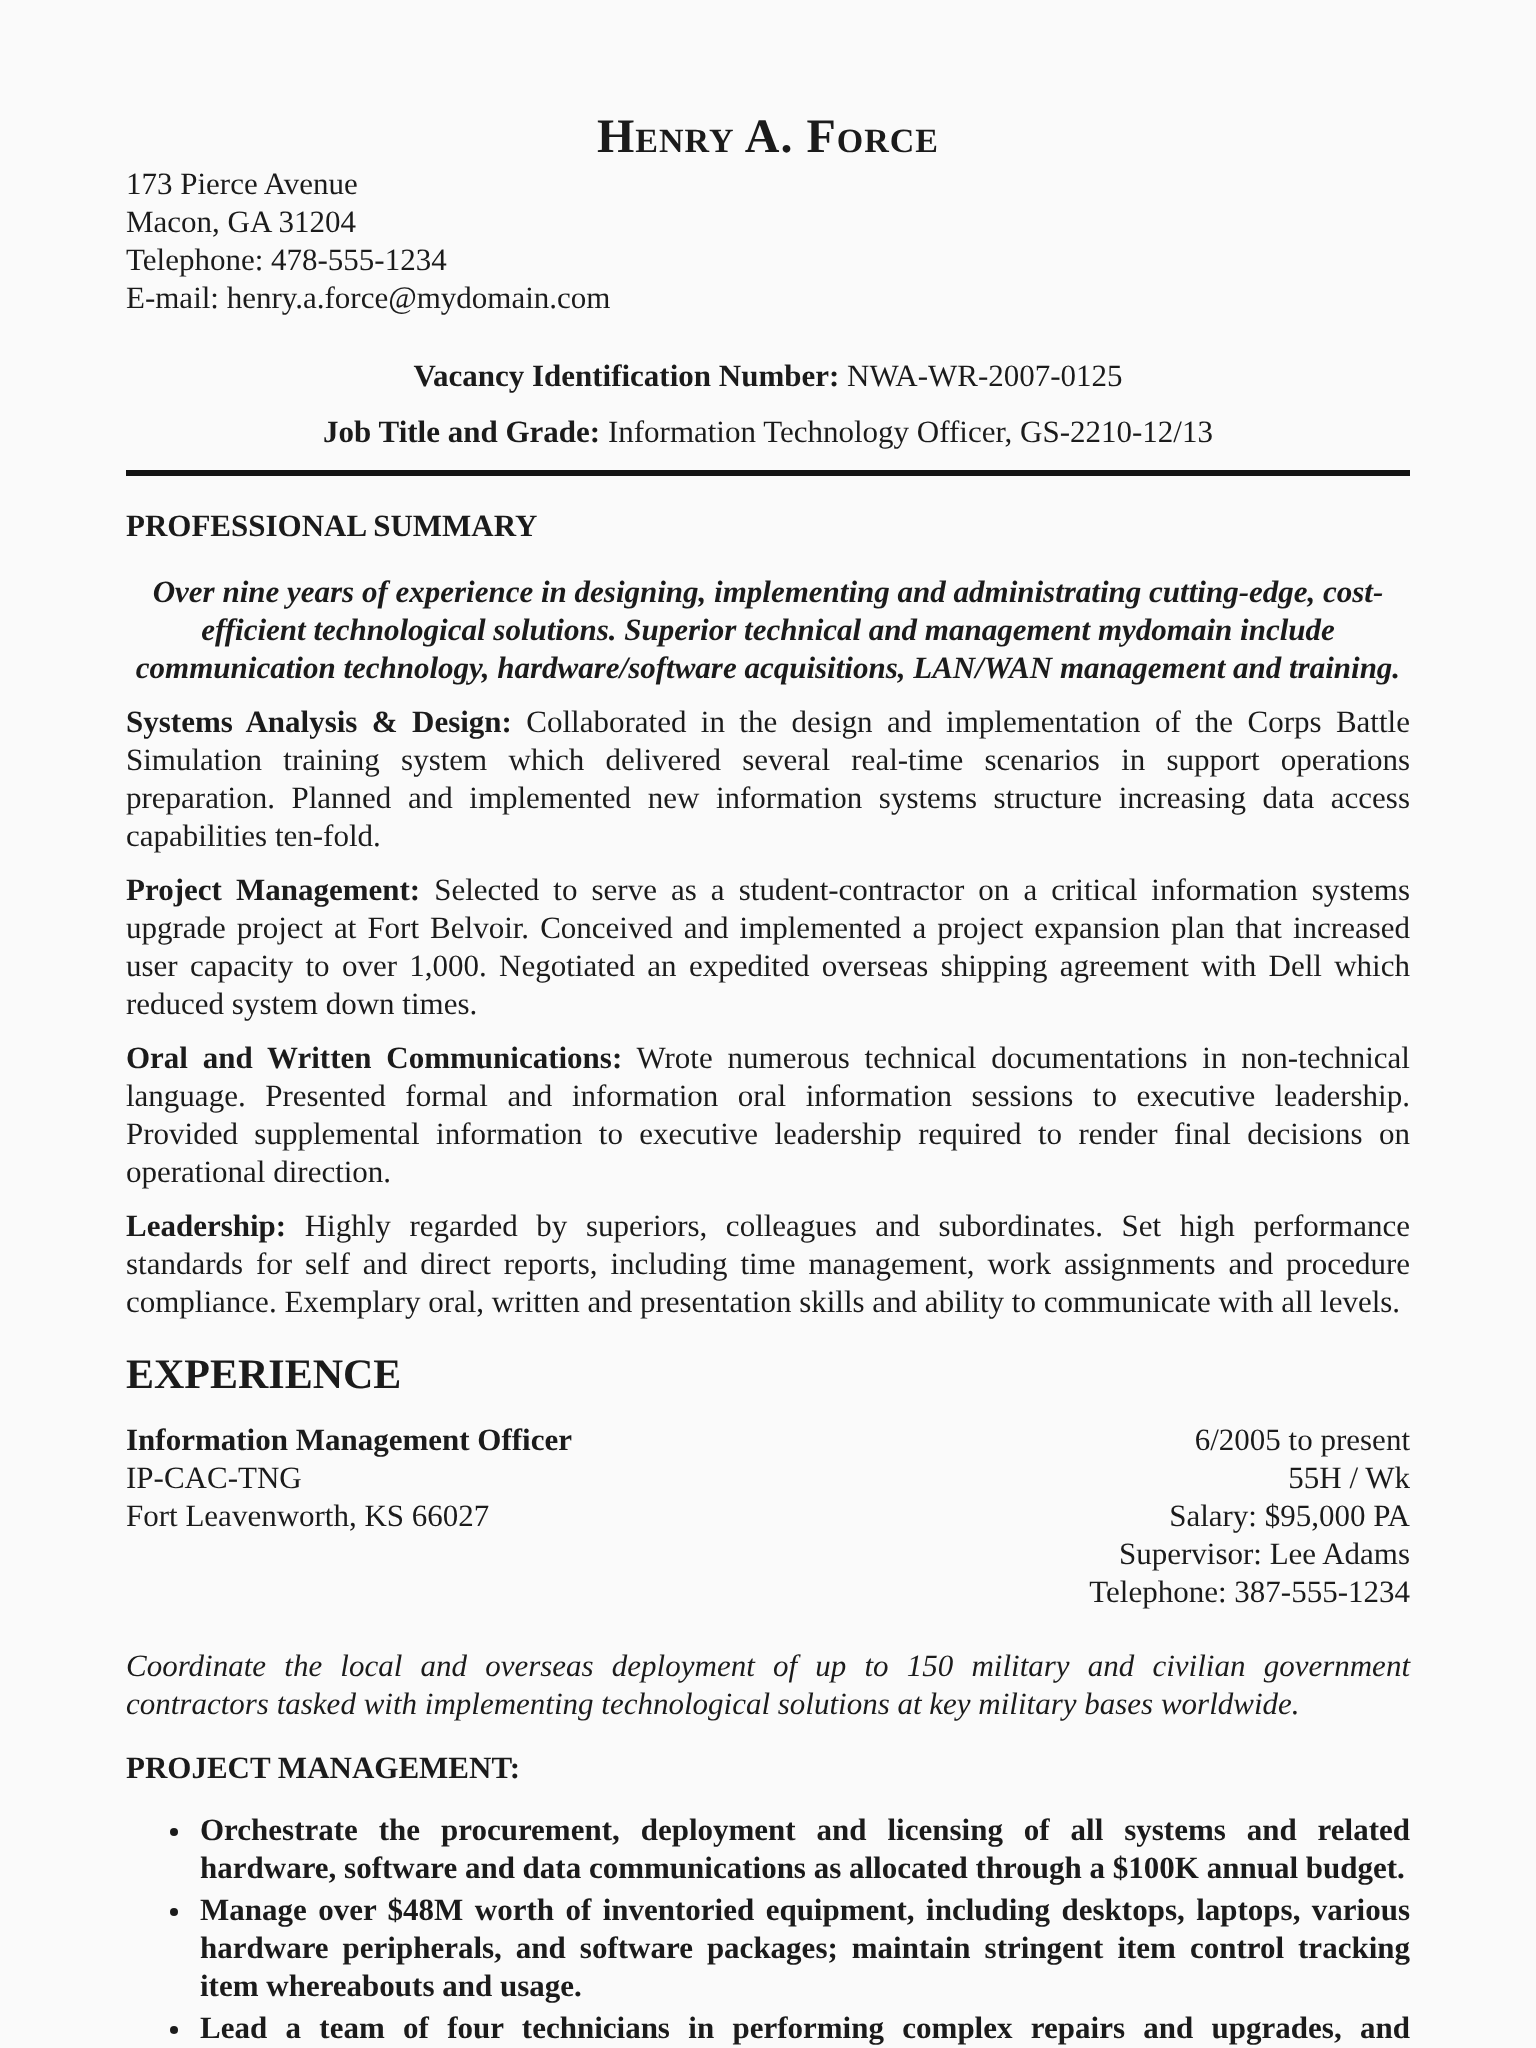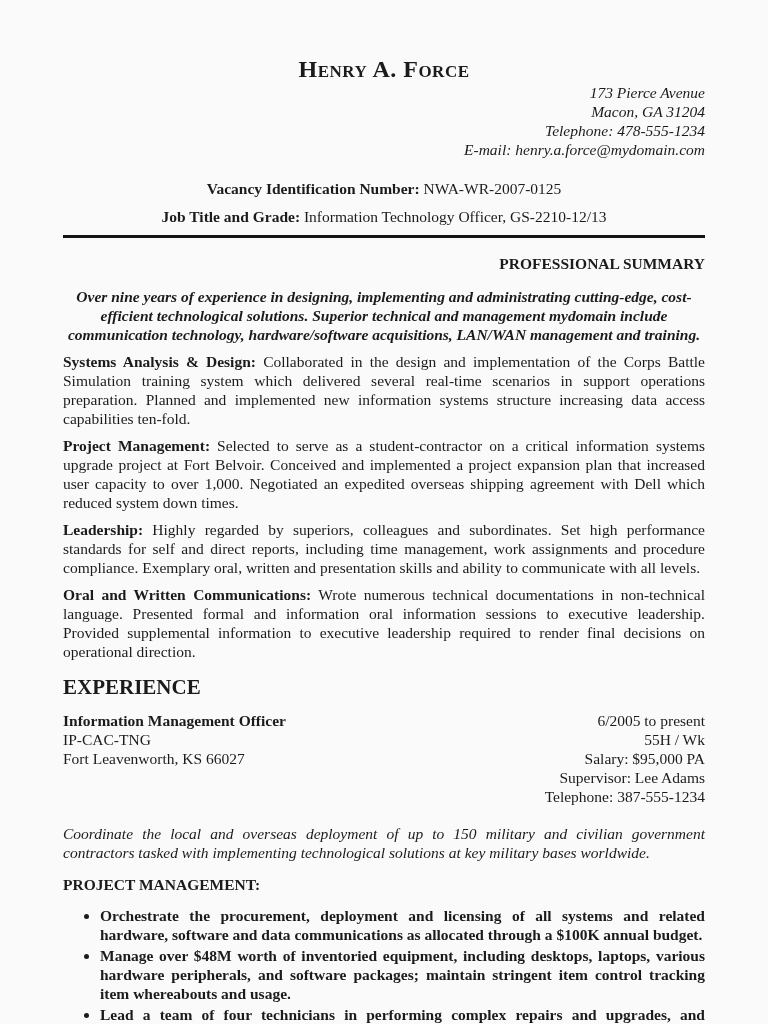--- a/index.html
+++ b/index.html
@@ -18,33 +18,33 @@
   }
   .name {
     margin: 0;
     font-size: 24px;
     line-height: 27px;
     font-weight: bold;
     font-variant: small-caps;
     letter-spacing: 0.5px;
     text-align: center;
   }
-  .addr-line { text-align: right; font-style: italic; }
+  .addr-line { text-align: left; }
   .vacancy-block { margin-top: 20px; }
   .vacancy-line { margin: 0 0 9px 0; text-align: center; }
   .bi { font-weight: bold; }
   .rule {
     border: none;
     border-top: 3px solid #141414;
     margin: 2px 0 0 0;
   }
   .section-heading-center {
     margin: 16px 0 0 0;
     font-weight: bold;
-    text-align: right;
+    text-align: left;
     font-size: 15.5px;
   }
   .intro {
     margin: 14px 0 0 0;
     font-weight: bold;
     font-style: italic;
     text-align: center;
   }
   .skill-para {
     margin: 8px 0 0 0;
@@ -104,22 +104,22 @@
   </section>
 
   <hr class="rule">
 
   <section>
     <h2 class="section-heading-center">PROFESSIONAL SUMMARY</h2>
     <p class="intro">Over nine years of experience in designing, implementing and administrating cutting-edge, cost-efficient technological solutions. Superior technical and management mydomain include communication technology, hardware/software acquisitions, LAN/WAN management and training.</p>
 
     <p class="skill-para"><span class="bi">Systems Analysis &amp; Design:</span><span> Collaborated in the design and implementation of the Corps Battle Simulation training system which delivered several real-time scenarios in support operations preparation. Planned and implemented new information systems structure increasing data access capabilities ten-fold.</span></p>
     <p class="skill-para"><span class="bi">Project Management:</span><span> Selected to serve as a student-contractor on a critical information systems upgrade project at Fort Belvoir. Conceived and implemented a project expansion plan that increased user capacity to over 1,000. Negotiated an expedited overseas shipping agreement with Dell which reduced system down times.</span></p>
+    <p class="skill-para"><span class="bi">Oral and Written Communications:</span><span> Wrote numerous technical documentations in non-technical language. Presented formal and information oral information sessions to executive leadership. Provided supplemental information to executive leadership required to render final decisions on operational direction.</span></p>
     <p class="skill-para"><span class="bi">Leadership:</span><span> Highly regarded by superiors, colleagues and subordinates. Set high performance standards for self and direct reports, including time management, work assignments and procedure compliance. Exemplary oral, written and presentation skills and ability to communicate with all levels.</span></p>
-    <p class="skill-para"><span class="bi">Oral and Written Communications:</span><span> Wrote numerous technical documentations in non-technical language. Presented formal and information oral information sessions to executive leadership. Provided supplemental information to executive leadership required to render final decisions on operational direction.</span></p>
   </section>
 
   <section>
     <h2 class="section-heading-left">EXPERIENCE</h2>
 
     <div class="job-block">
       <div class="job-left">
         <div class="job-title">Information Management Officer</div>
         <div>IP-CAC-TNG</div>
         <div>Fort Leavenworth, KS 66027</div>

